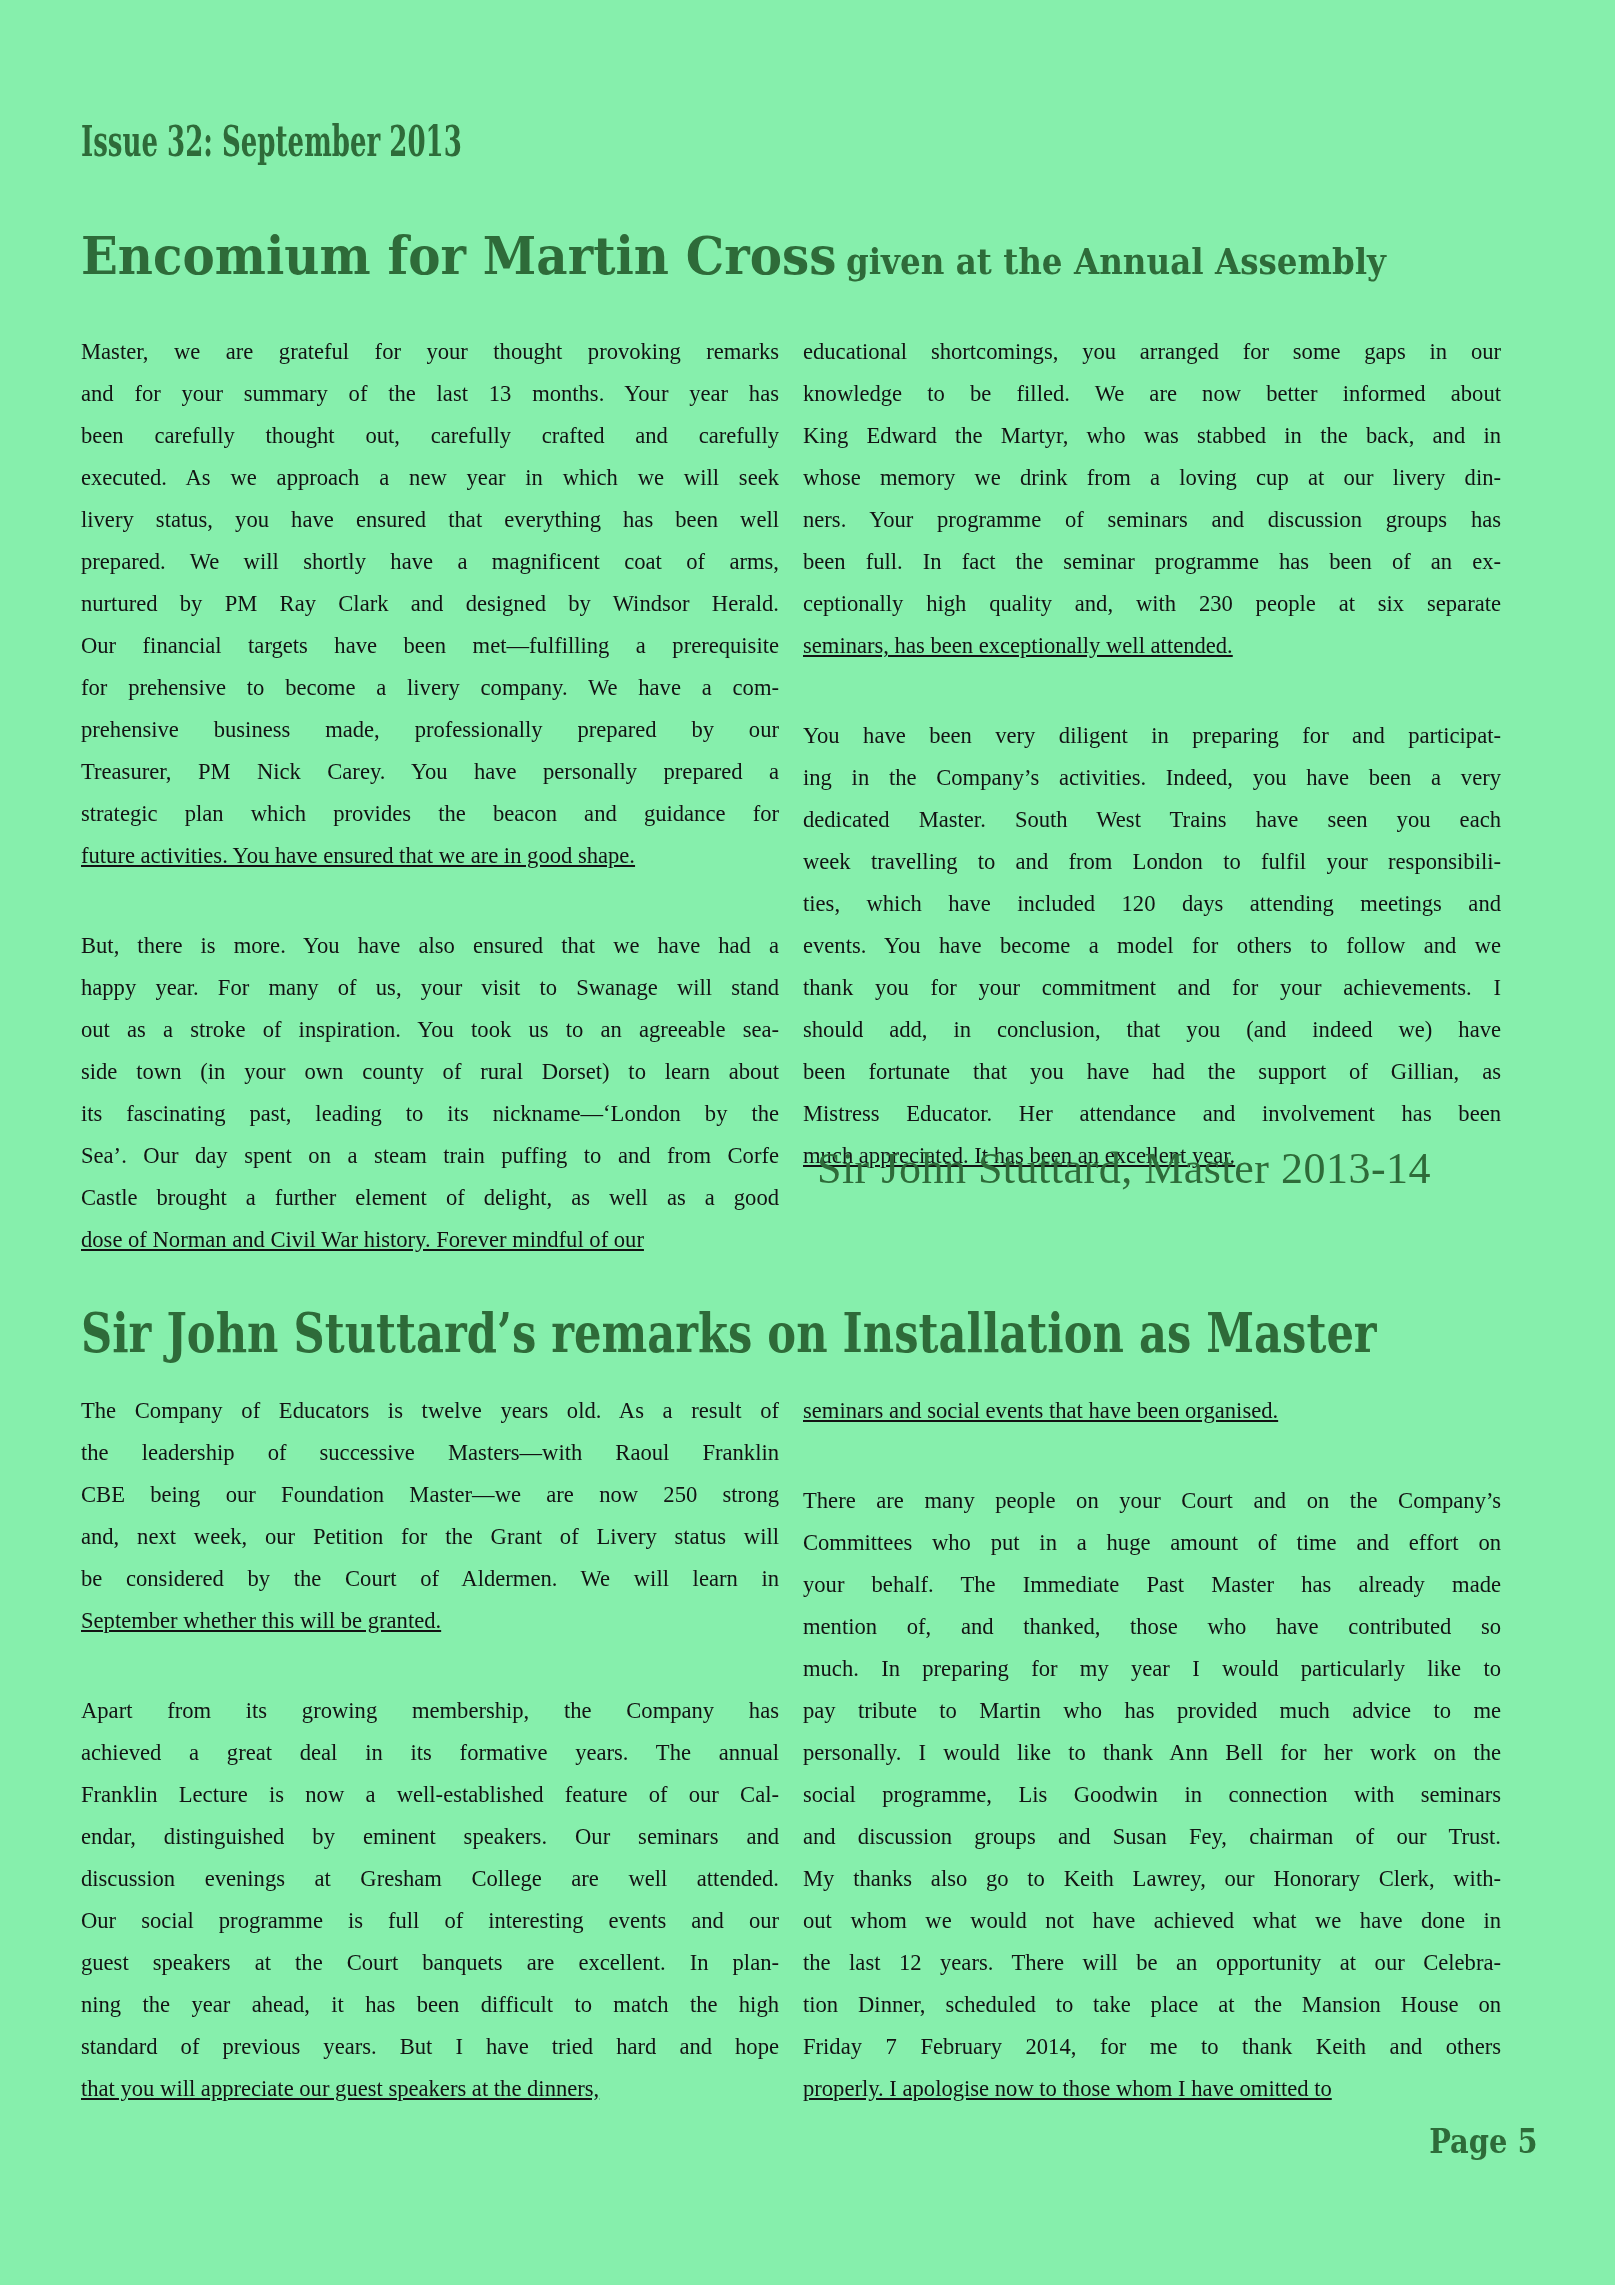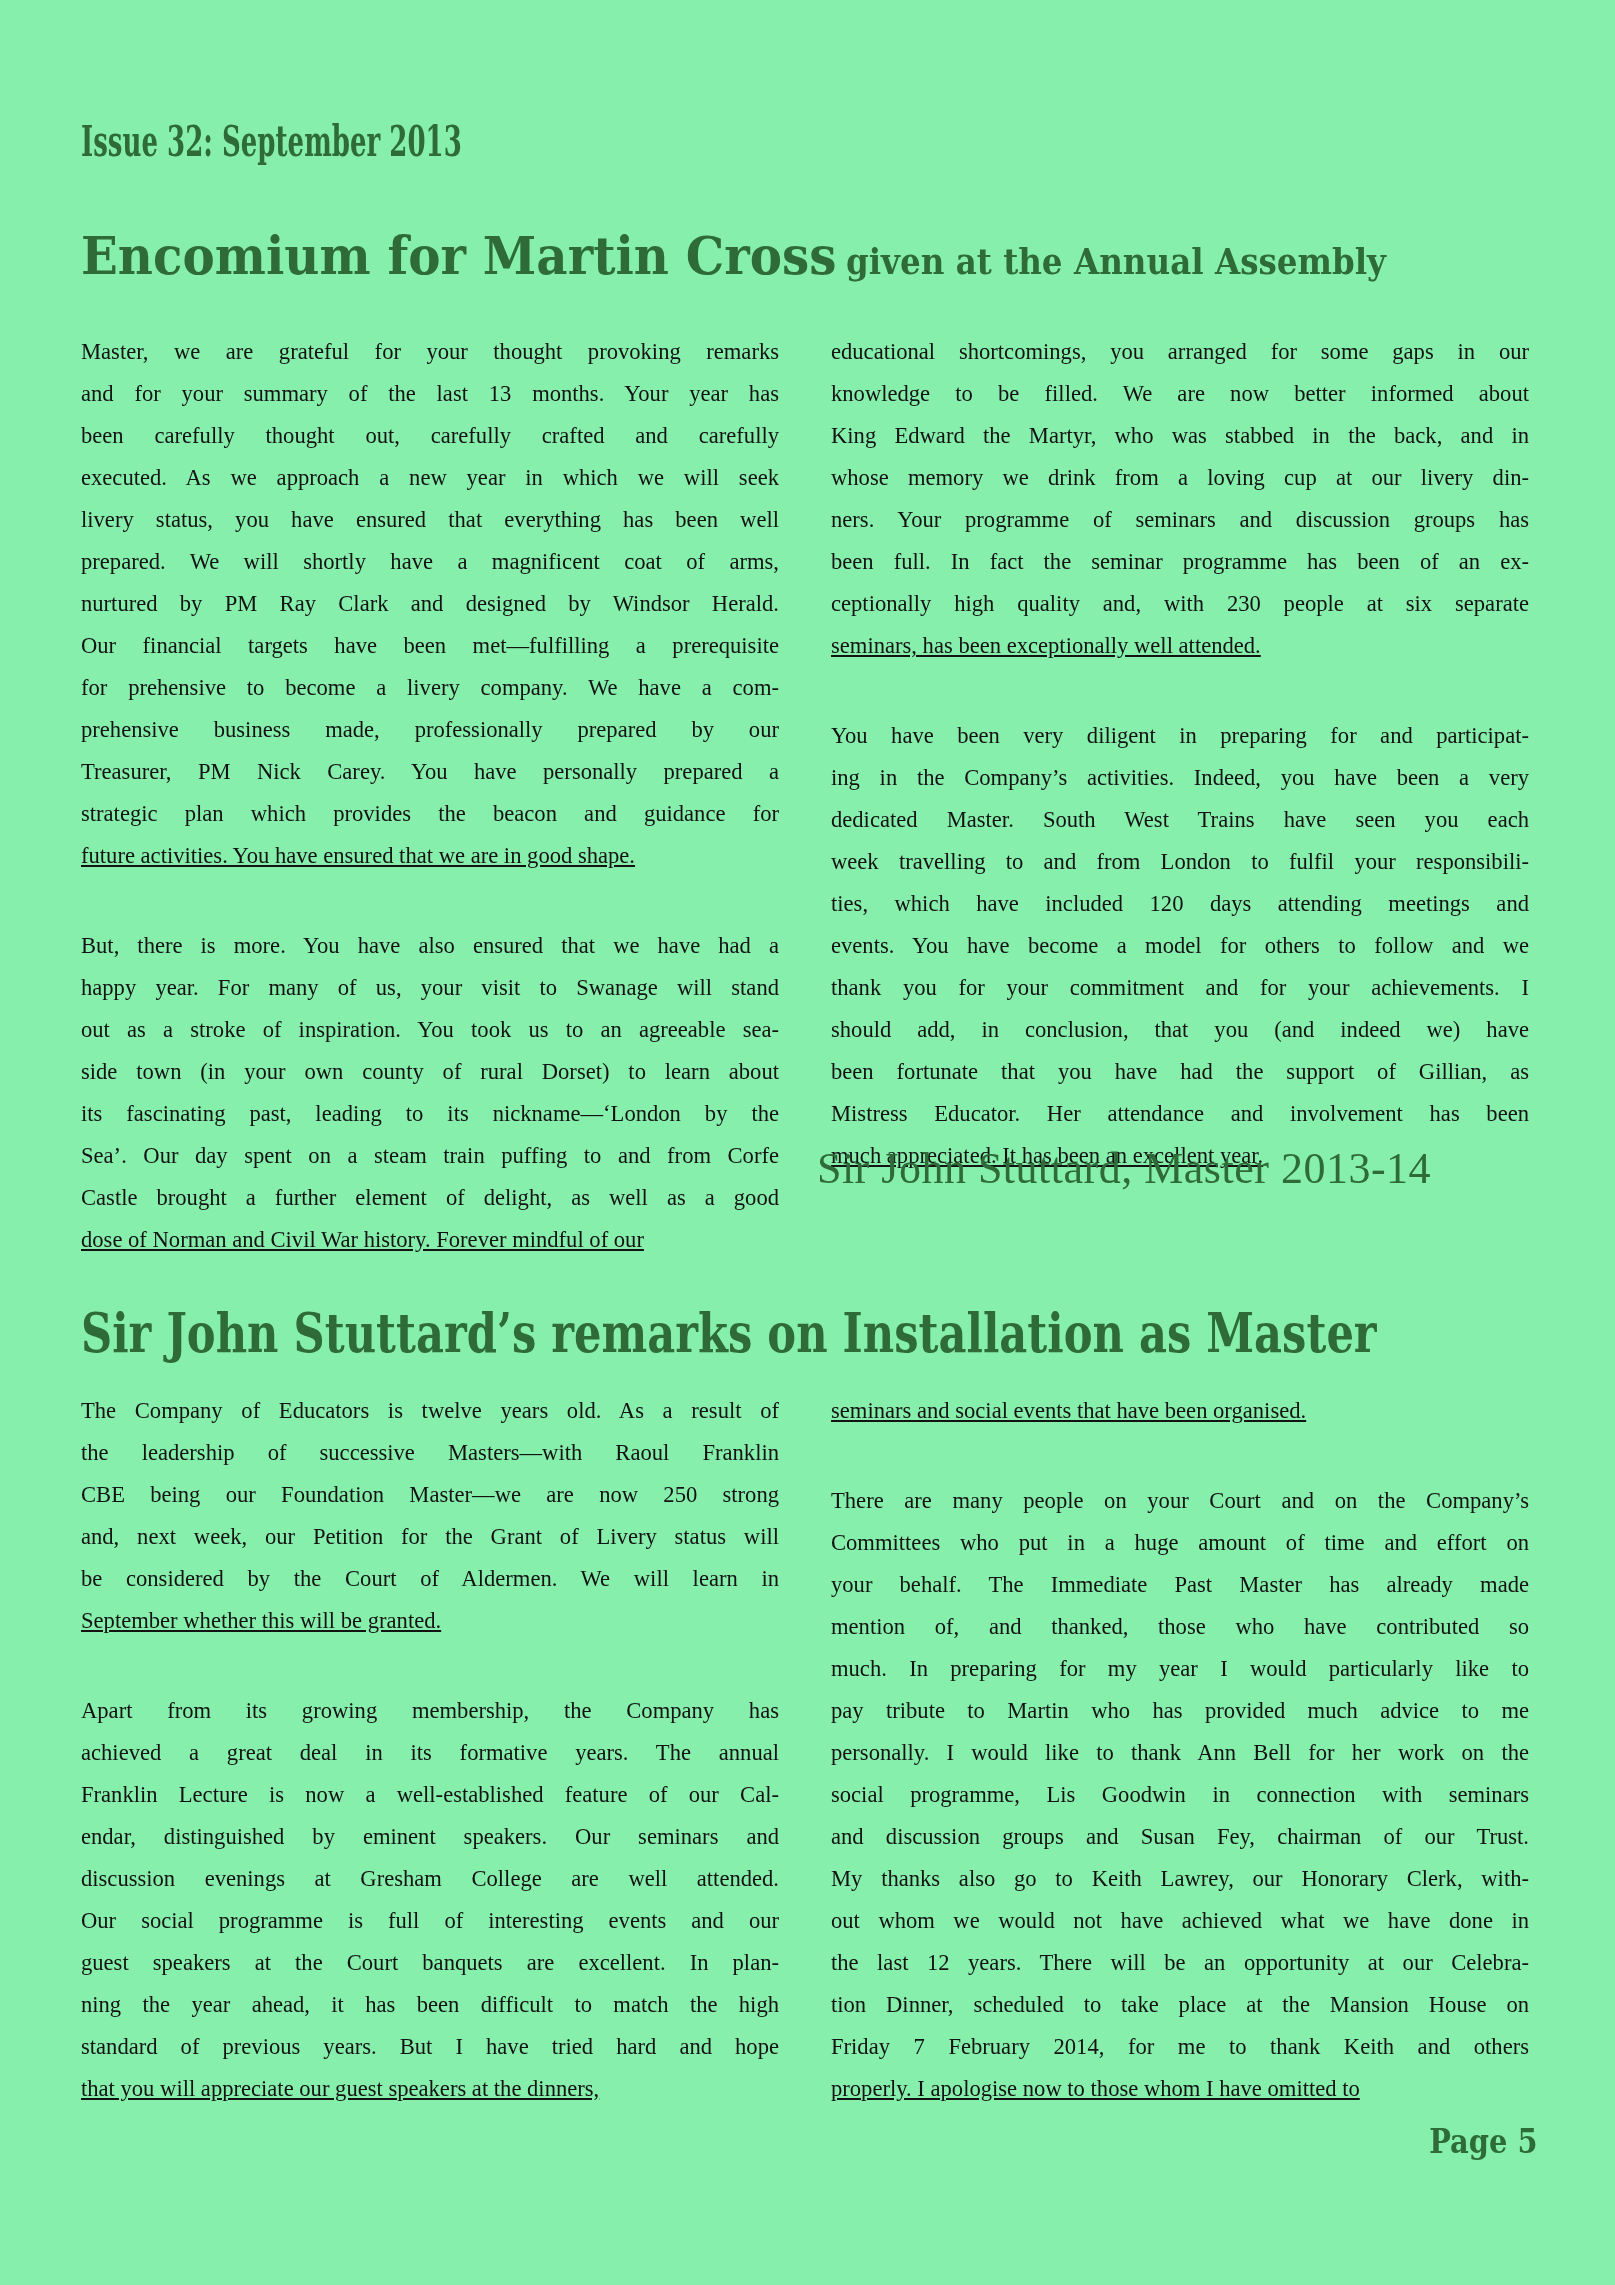--- a/index.html
+++ b/index.html
@@ -32,21 +32,21 @@
   .headline2 {
     position:absolute; left:81px; top:1306px;
     font-family:"DejaVu Serif", serif;
     font-weight:bold; font-size:54px; line-height:1;
     color:#2e6b39;
     transform:scaleX(0.80); transform-origin:0 0;
     white-space:nowrap; margin:0;
   }
   .cols {
     position:absolute; left:81px; width:1449px;
-    display:flex; gap:52px;
+    display:flex; gap:24px;
   }
   #article-0-cols { top:331px; }
   #article-1-cols { top:1390px; }
   .col { flex:0 0 698px; width:698px; }
   .para { margin:0 0 42px 0; }
   .para:last-child { margin-bottom:0;margin-top:48px; }
   .pline {
     font-size:22.6px; height:42px; line-height:42px;
     text-align:justify; text-align-last:justify;
     overflow:hidden; white-space:normal;

